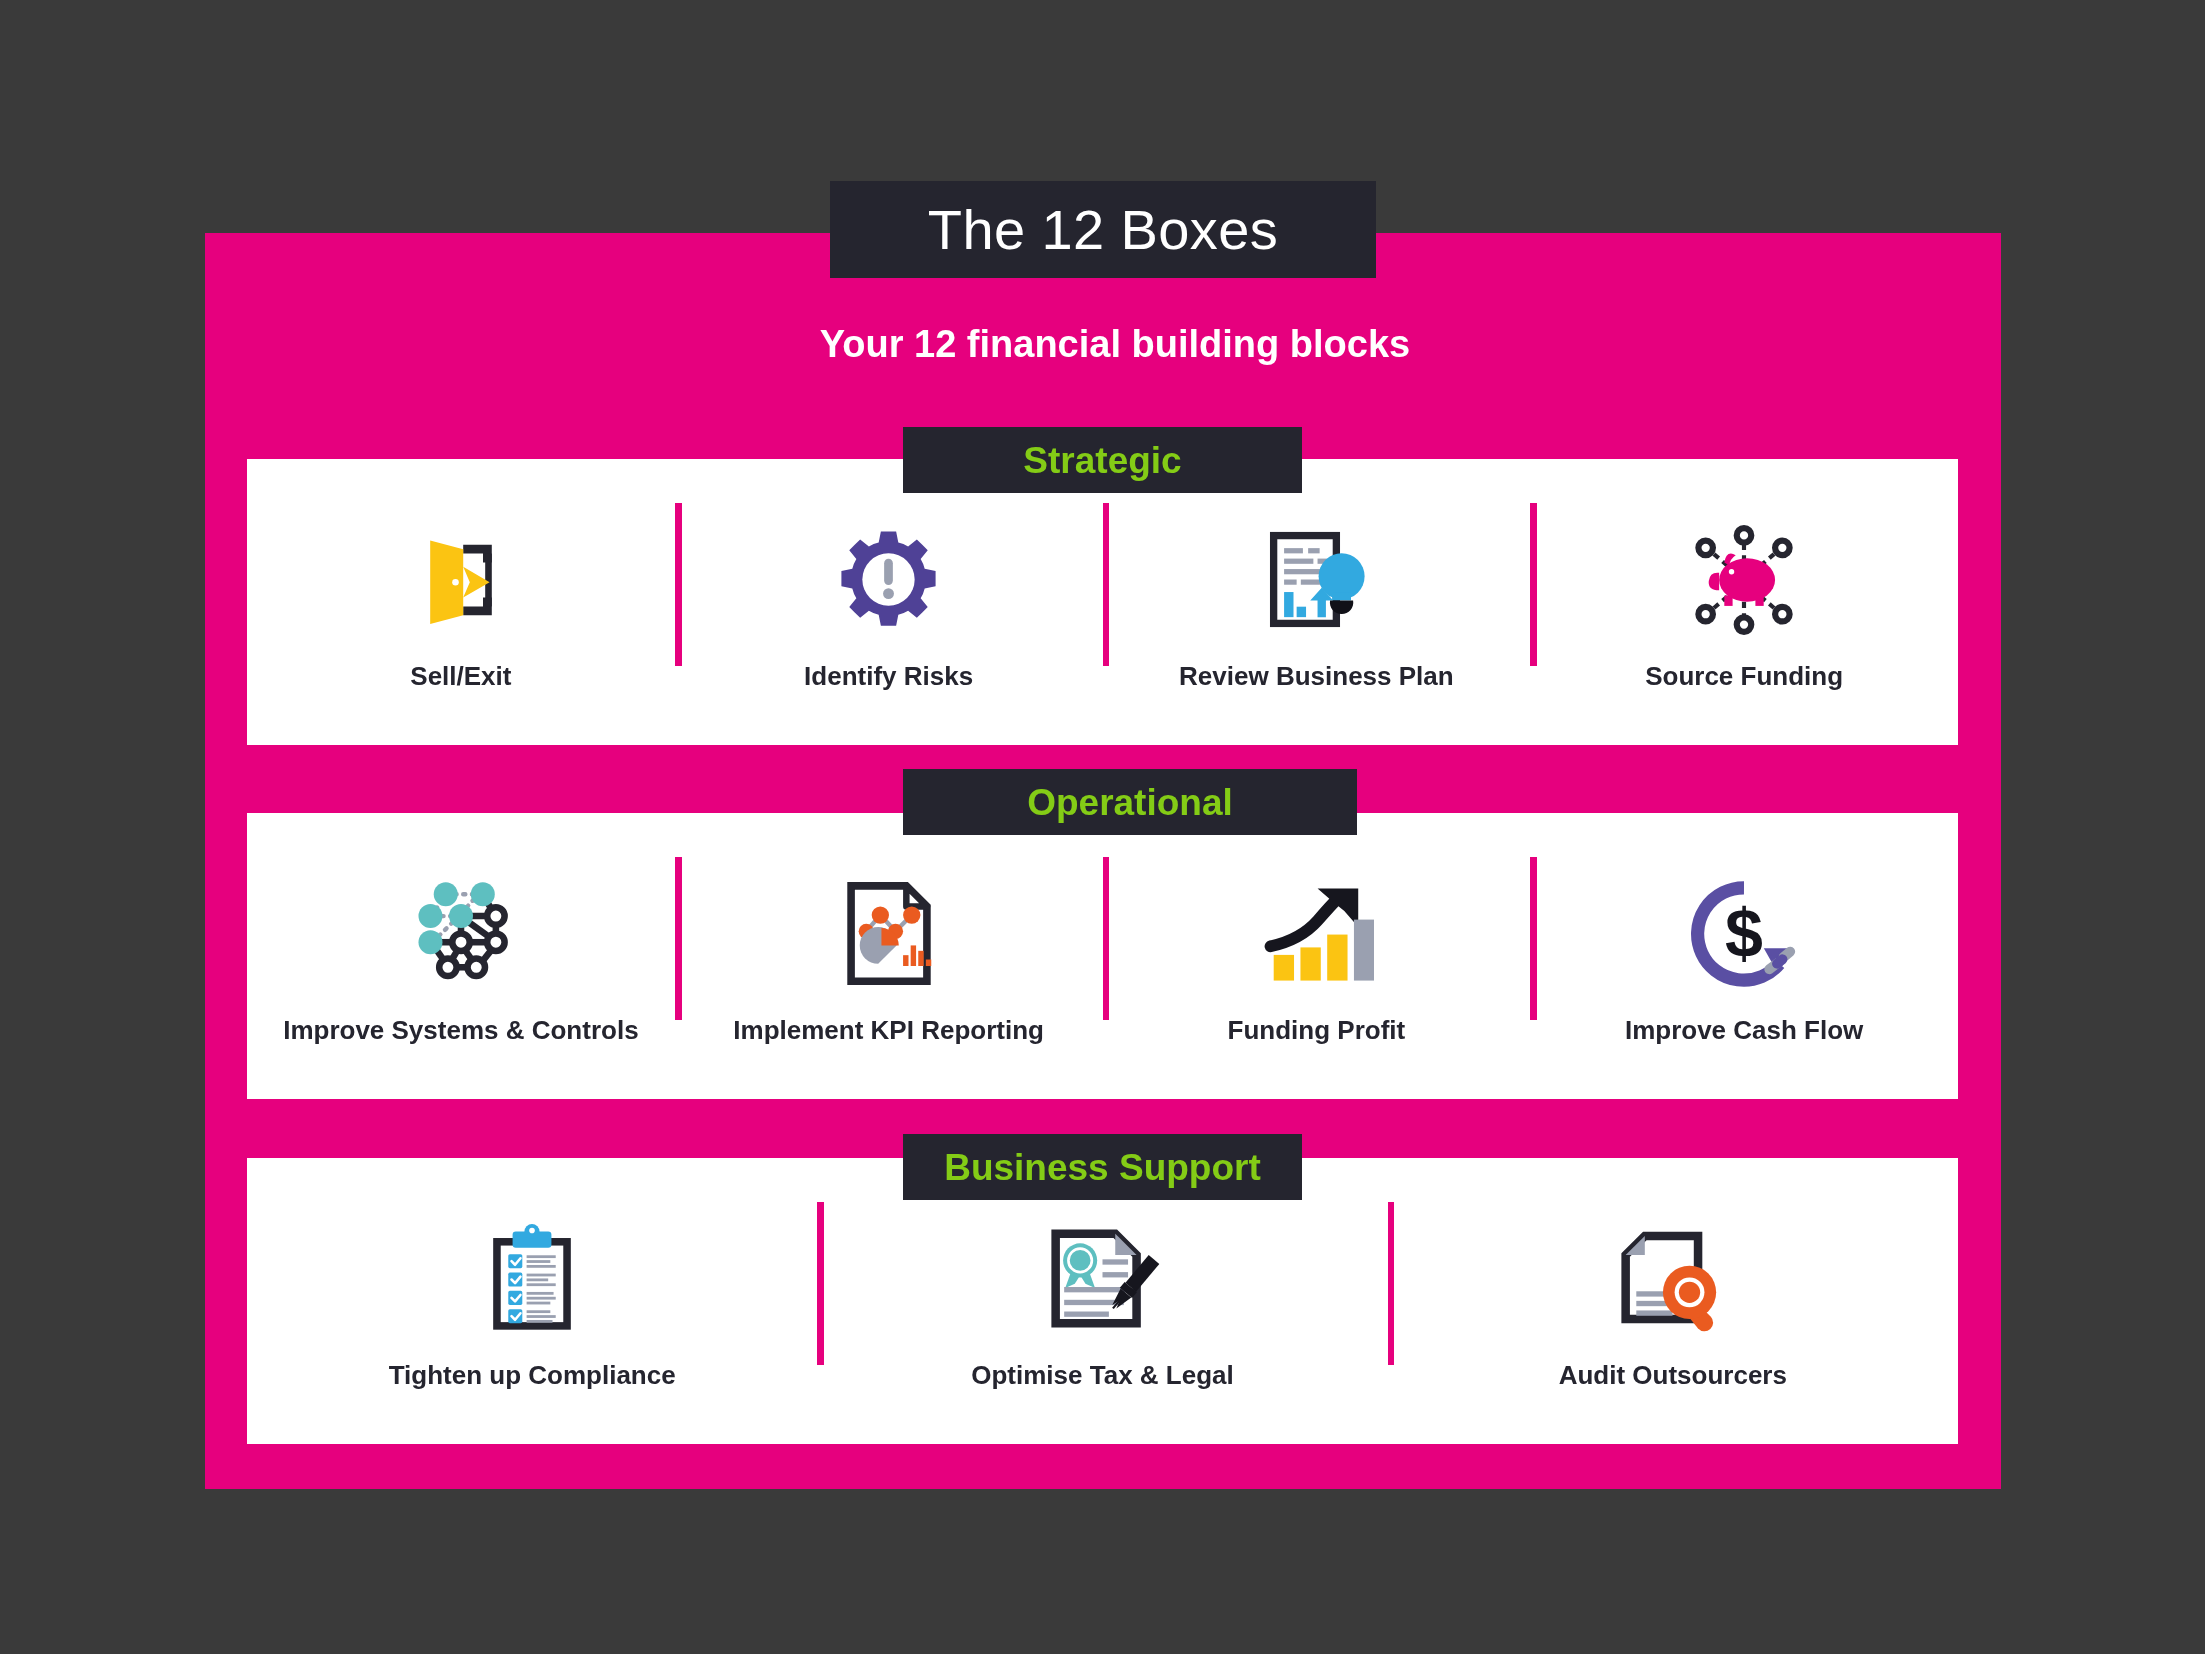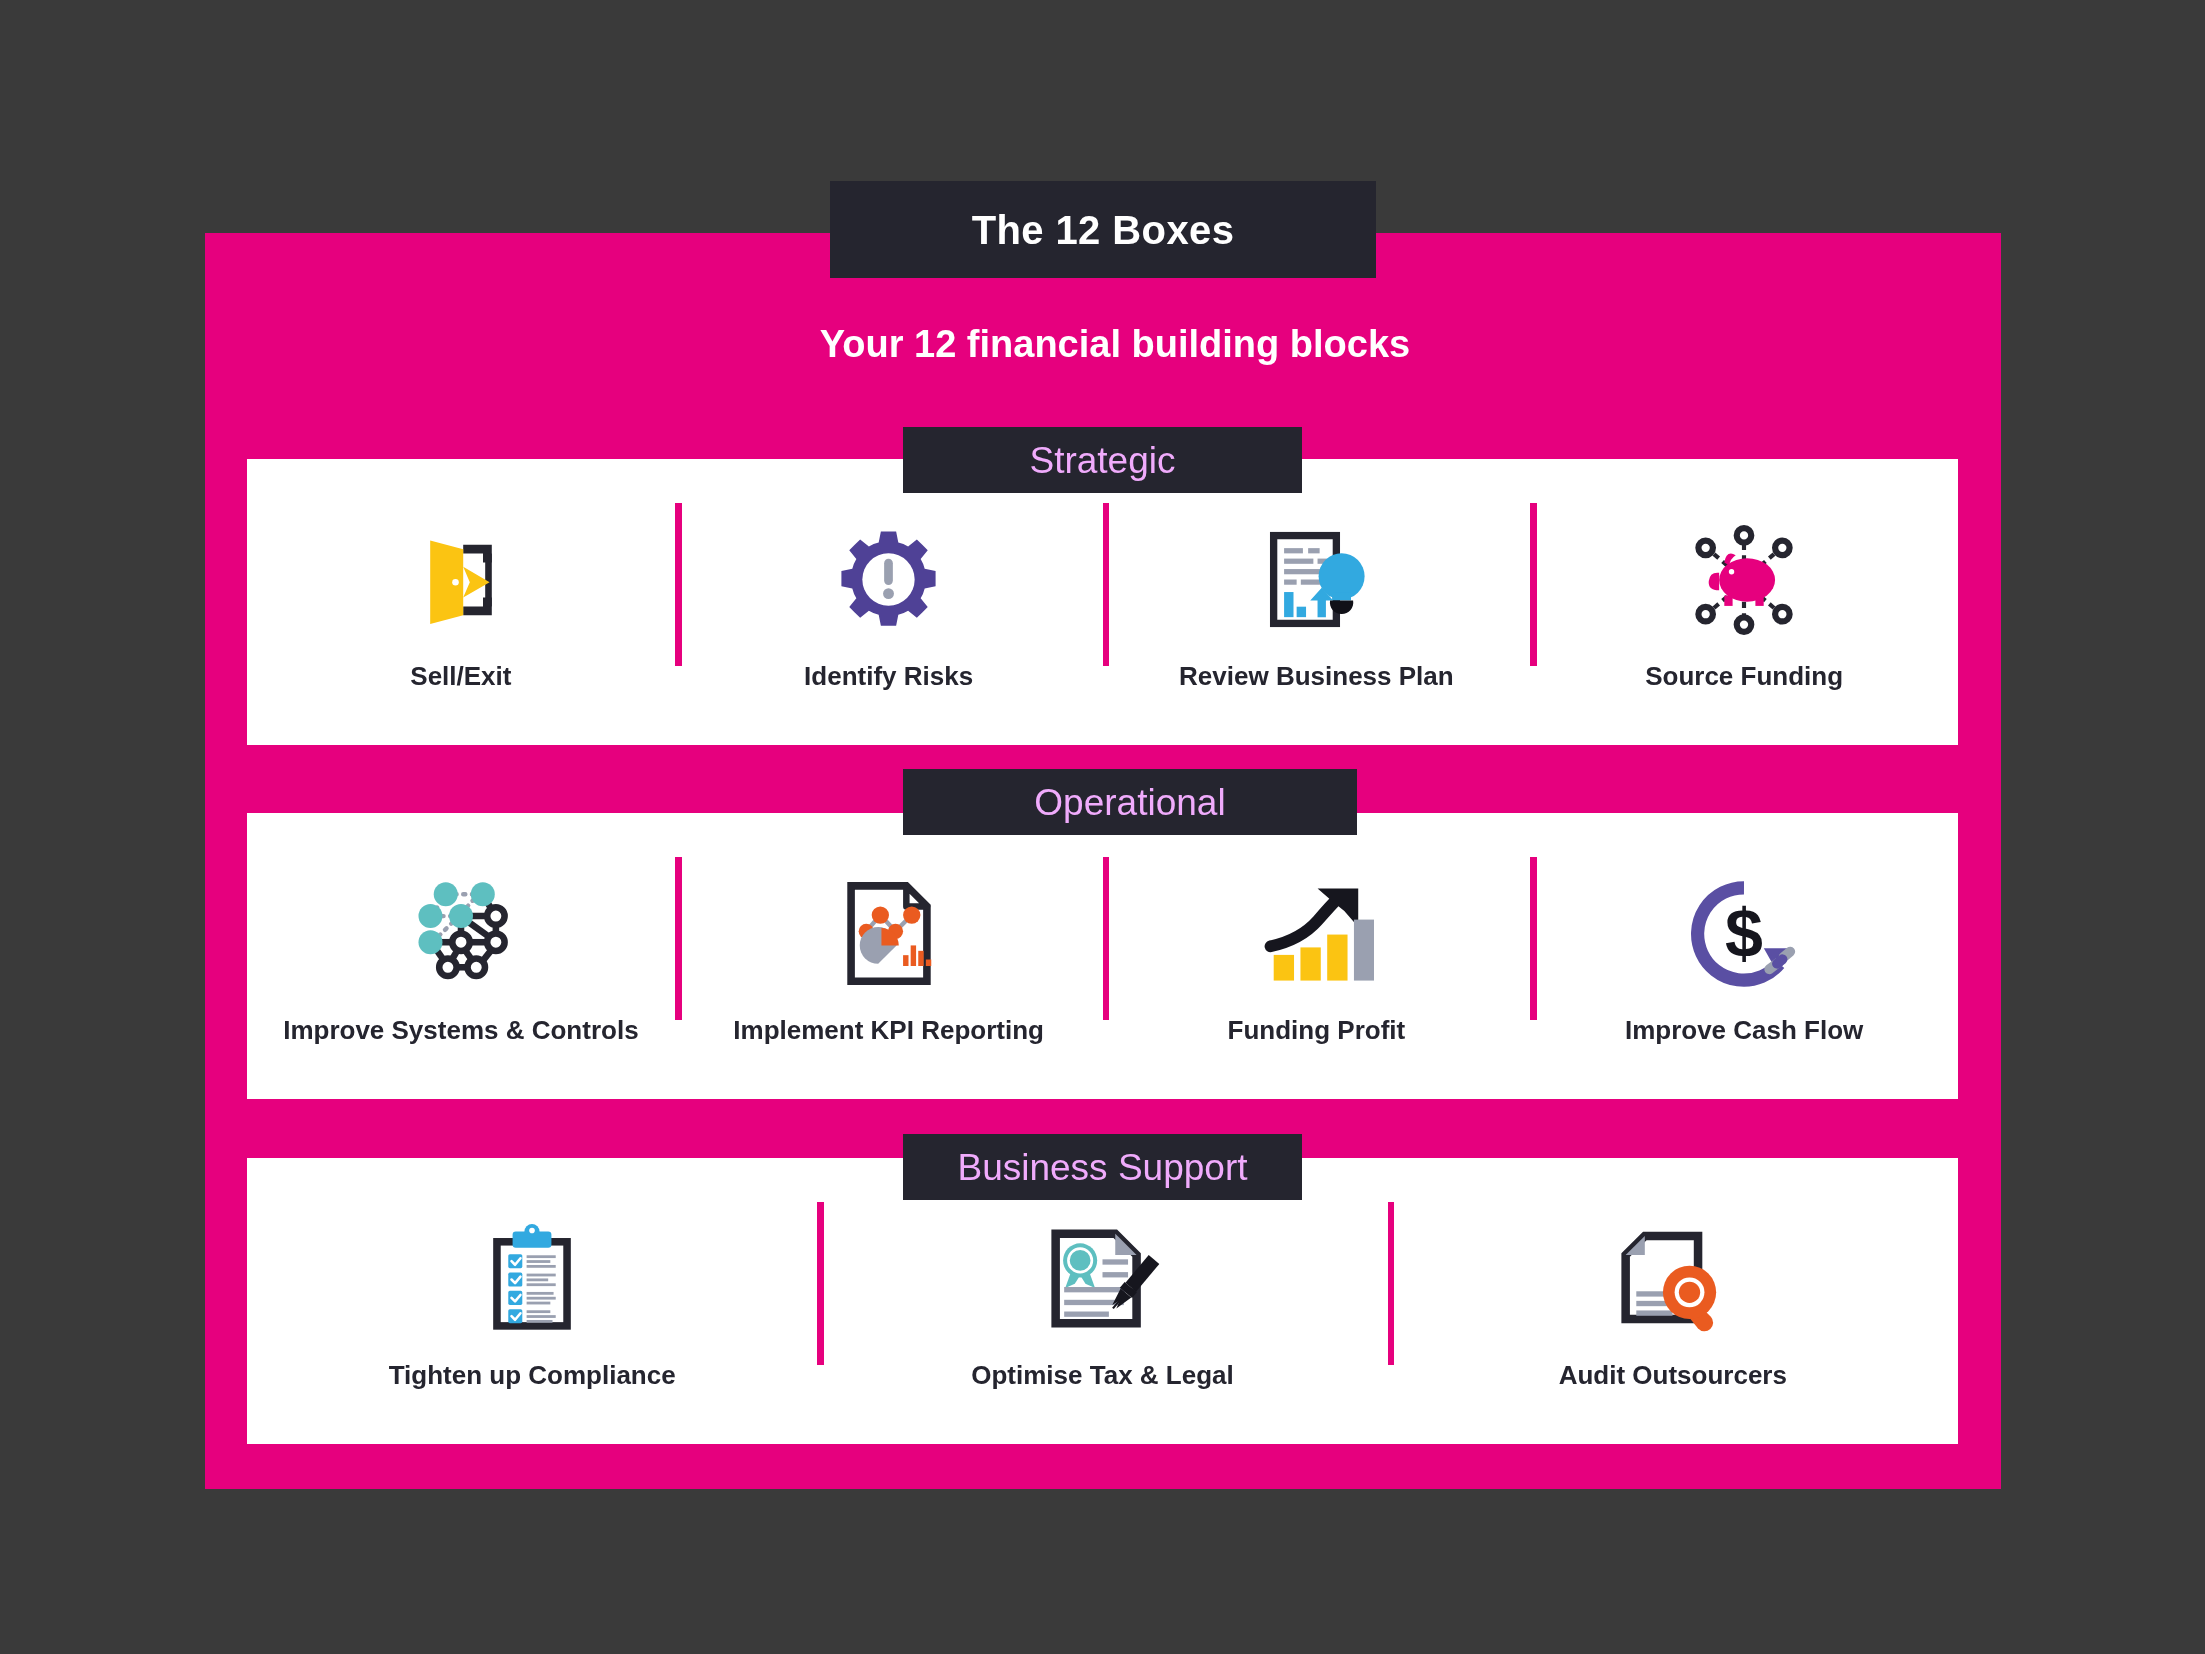--- a/index.html
+++ b/index.html
@@ -37,22 +37,22 @@
     width: 546px;
     height: 97px;
     background: #25252f;
     display: flex;
     align-items: center;
     justify-content: center;
     z-index: 40;
   }
   .title-badge .title-text {
     color: #ffffff;
-    font-size: 40px;
-    font-weight: bold;
+    font-size: 56px;
+    font-weight: normal;
     letter-spacing: 0.4px;
     line-height: 1;
     text-align: right;
   }
 
   .subtitle {
     position: absolute;
     left: 205px;
     top: 323px;
     width: 1796px;
@@ -80,23 +80,23 @@
     position: absolute;
     height: 66px;
     background: #25252f;
     display: flex;
     align-items: center;
     justify-content: center;
     padding: 0 22px;
     z-index: 20;
   }
   .section-badge .badge-text {
-    color: #f0abfc;
+    color: #84cc16;
     font-size: 37px;
-    font-weight: normal;
+    font-weight: bold;
     white-space: nowrap;
     line-height: 1;
   }
   #badge-0 { left: 903px; top: 427px; width: 399px; }
   #badge-1 { left: 903px; top: 769px; width: 454px; }
   #badge-2 { left: 903px; top: 1134px; width: 399px; }
 
   
   .items {
     position: absolute;

